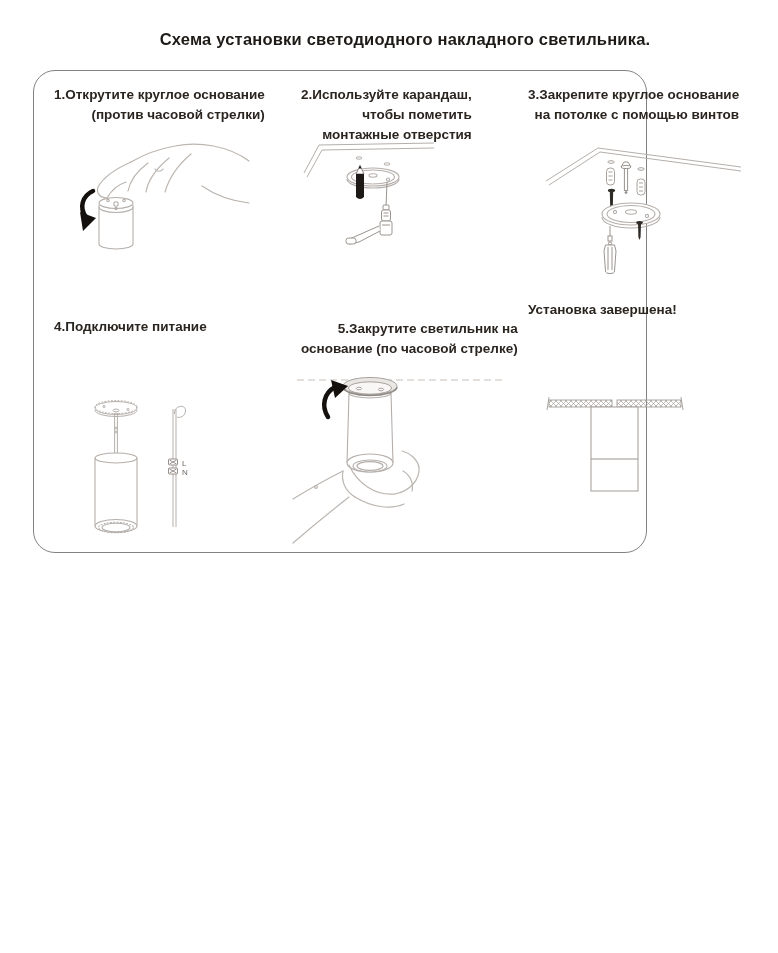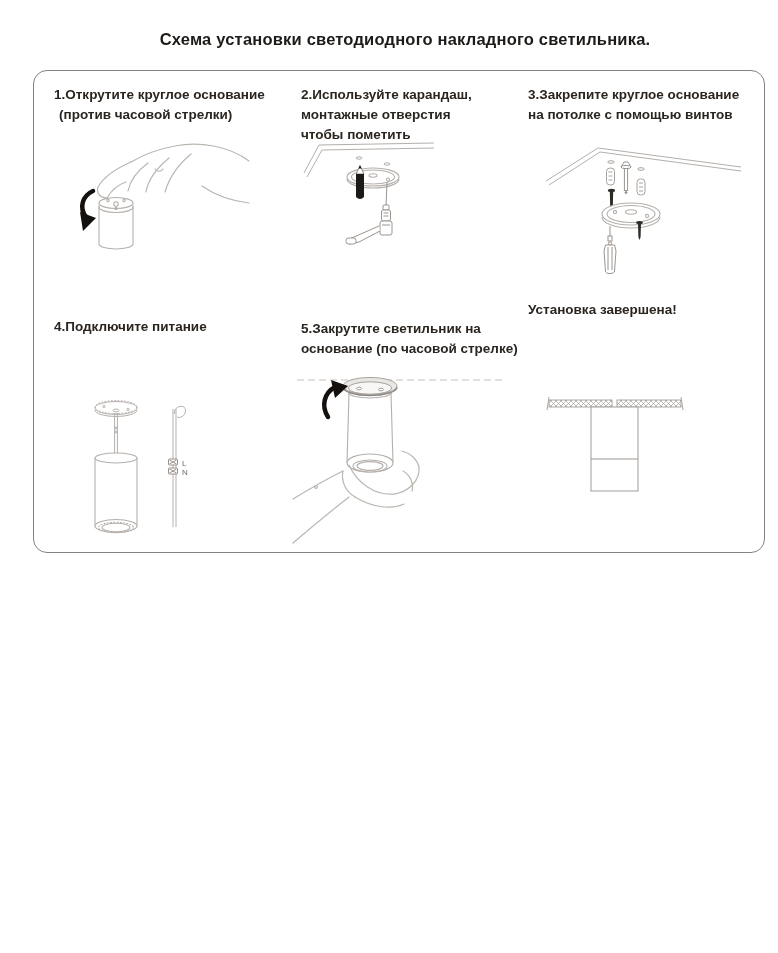--- a/index.html
+++ b/index.html
@@ -8,22 +8,22 @@
     width: 778px; height: 953px; position: relative;
     font-family: "Liberation Sans", sans-serif;
     color: #2b2520;
   }
   .title {
     position: absolute; left: 0; top: 30px; width: 778px;
     text-align: center; font-weight: bold; font-size: 16.5px;
     letter-spacing: 0.2px; color: #1d1a17; margin-left: 16px;
   }
   .box {
-    position: absolute; left: 33px; top: 70px; width: 732px; height: 483px;
-    border: 1.5px solid #828282; border-radius: 14px; background: #fff;
+    position: absolute; left: 33px; top: 70px; width: 614px; height: 483px;
+    border: 1.5px solid #828282; border-radius: 22px; background: #fff; text-align: right;
   }
   .lbl {
     position: absolute; font-weight: bold; font-size: 13.5px;
     line-height: 20px; white-space: nowrap; color: #2b2520;
   }
   .lbl .indent { padding-left: 5px; }
   .ill { position: absolute; }
   svg { display: block; overflow: visible; }
   .wlbl { font-family: "Liberation Sans", sans-serif; font-size: 8px; fill: #6e6862; }
 </style>
@@ -34,22 +34,22 @@
 
 <div class="box">
 
   <div class="lbl" style="left:20px; top:14px;">
     <div>1.Открутите круглое основание</div>
     <div class="indent">(против часовой стрелки)</div>
   </div>
 
   <div class="lbl" style="left:267px; top:14px;">
     <div>2.Используйте карандаш,</div>
+    <div>чтобы пометить</div>
     <div>монтажные отверстия</div>
-    <div>чтобы пометить</div>
   </div>
 
   <div class="lbl" style="left:494px; top:14px;">
     <div>3.Закрепите круглое основание</div>
     <div>на потолке с помощью винтов</div>
   </div>
 
   <div class="lbl" style="left:20px; top:246px;">
     <div>4.Подключите питание</div>
   </div>

